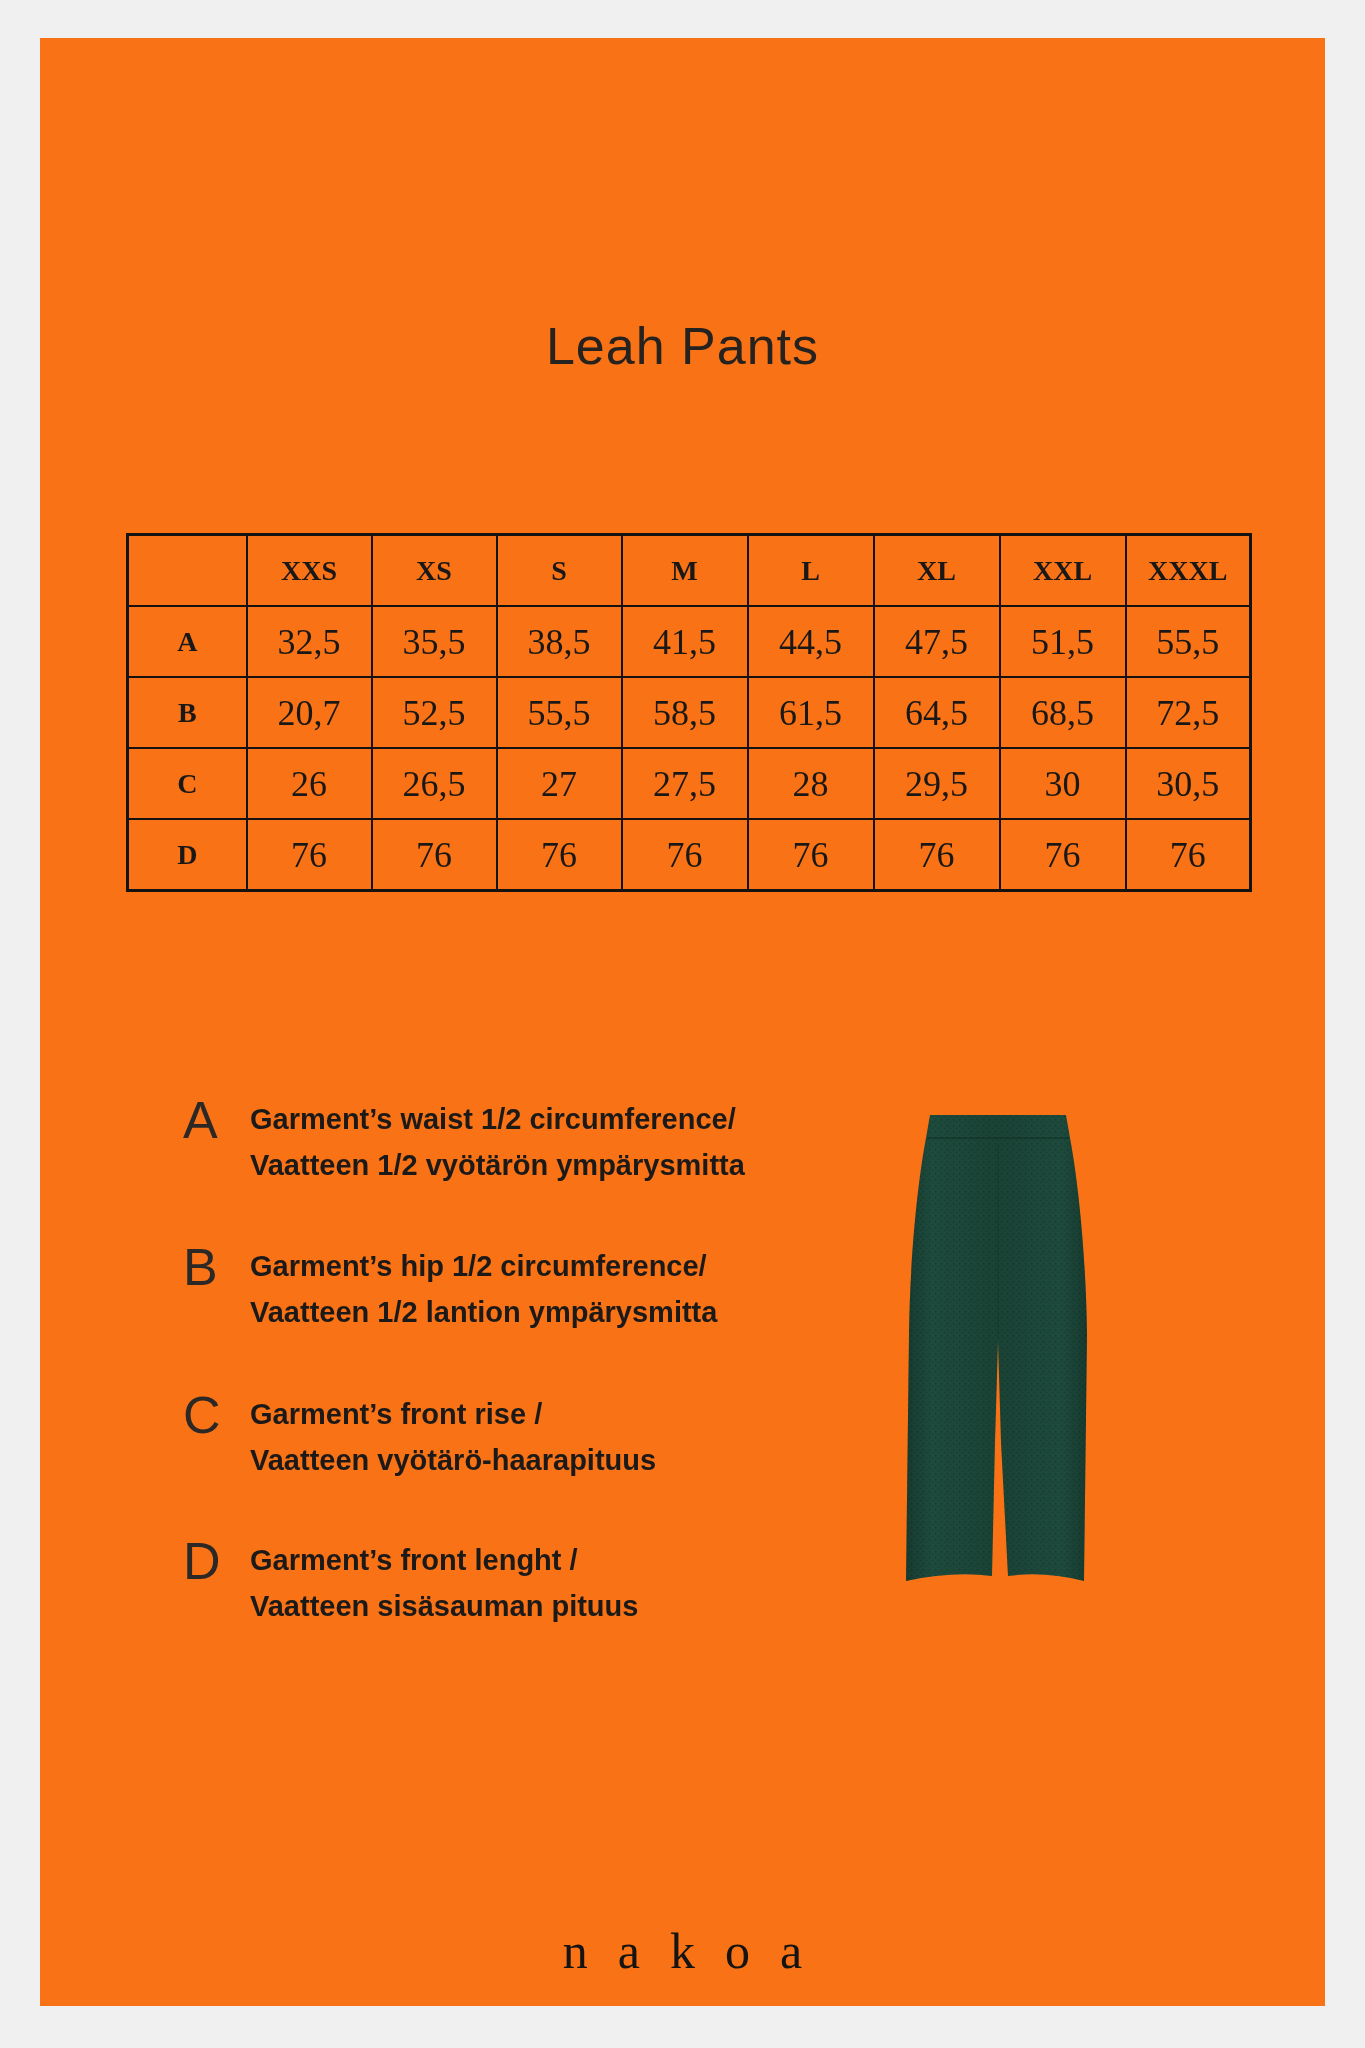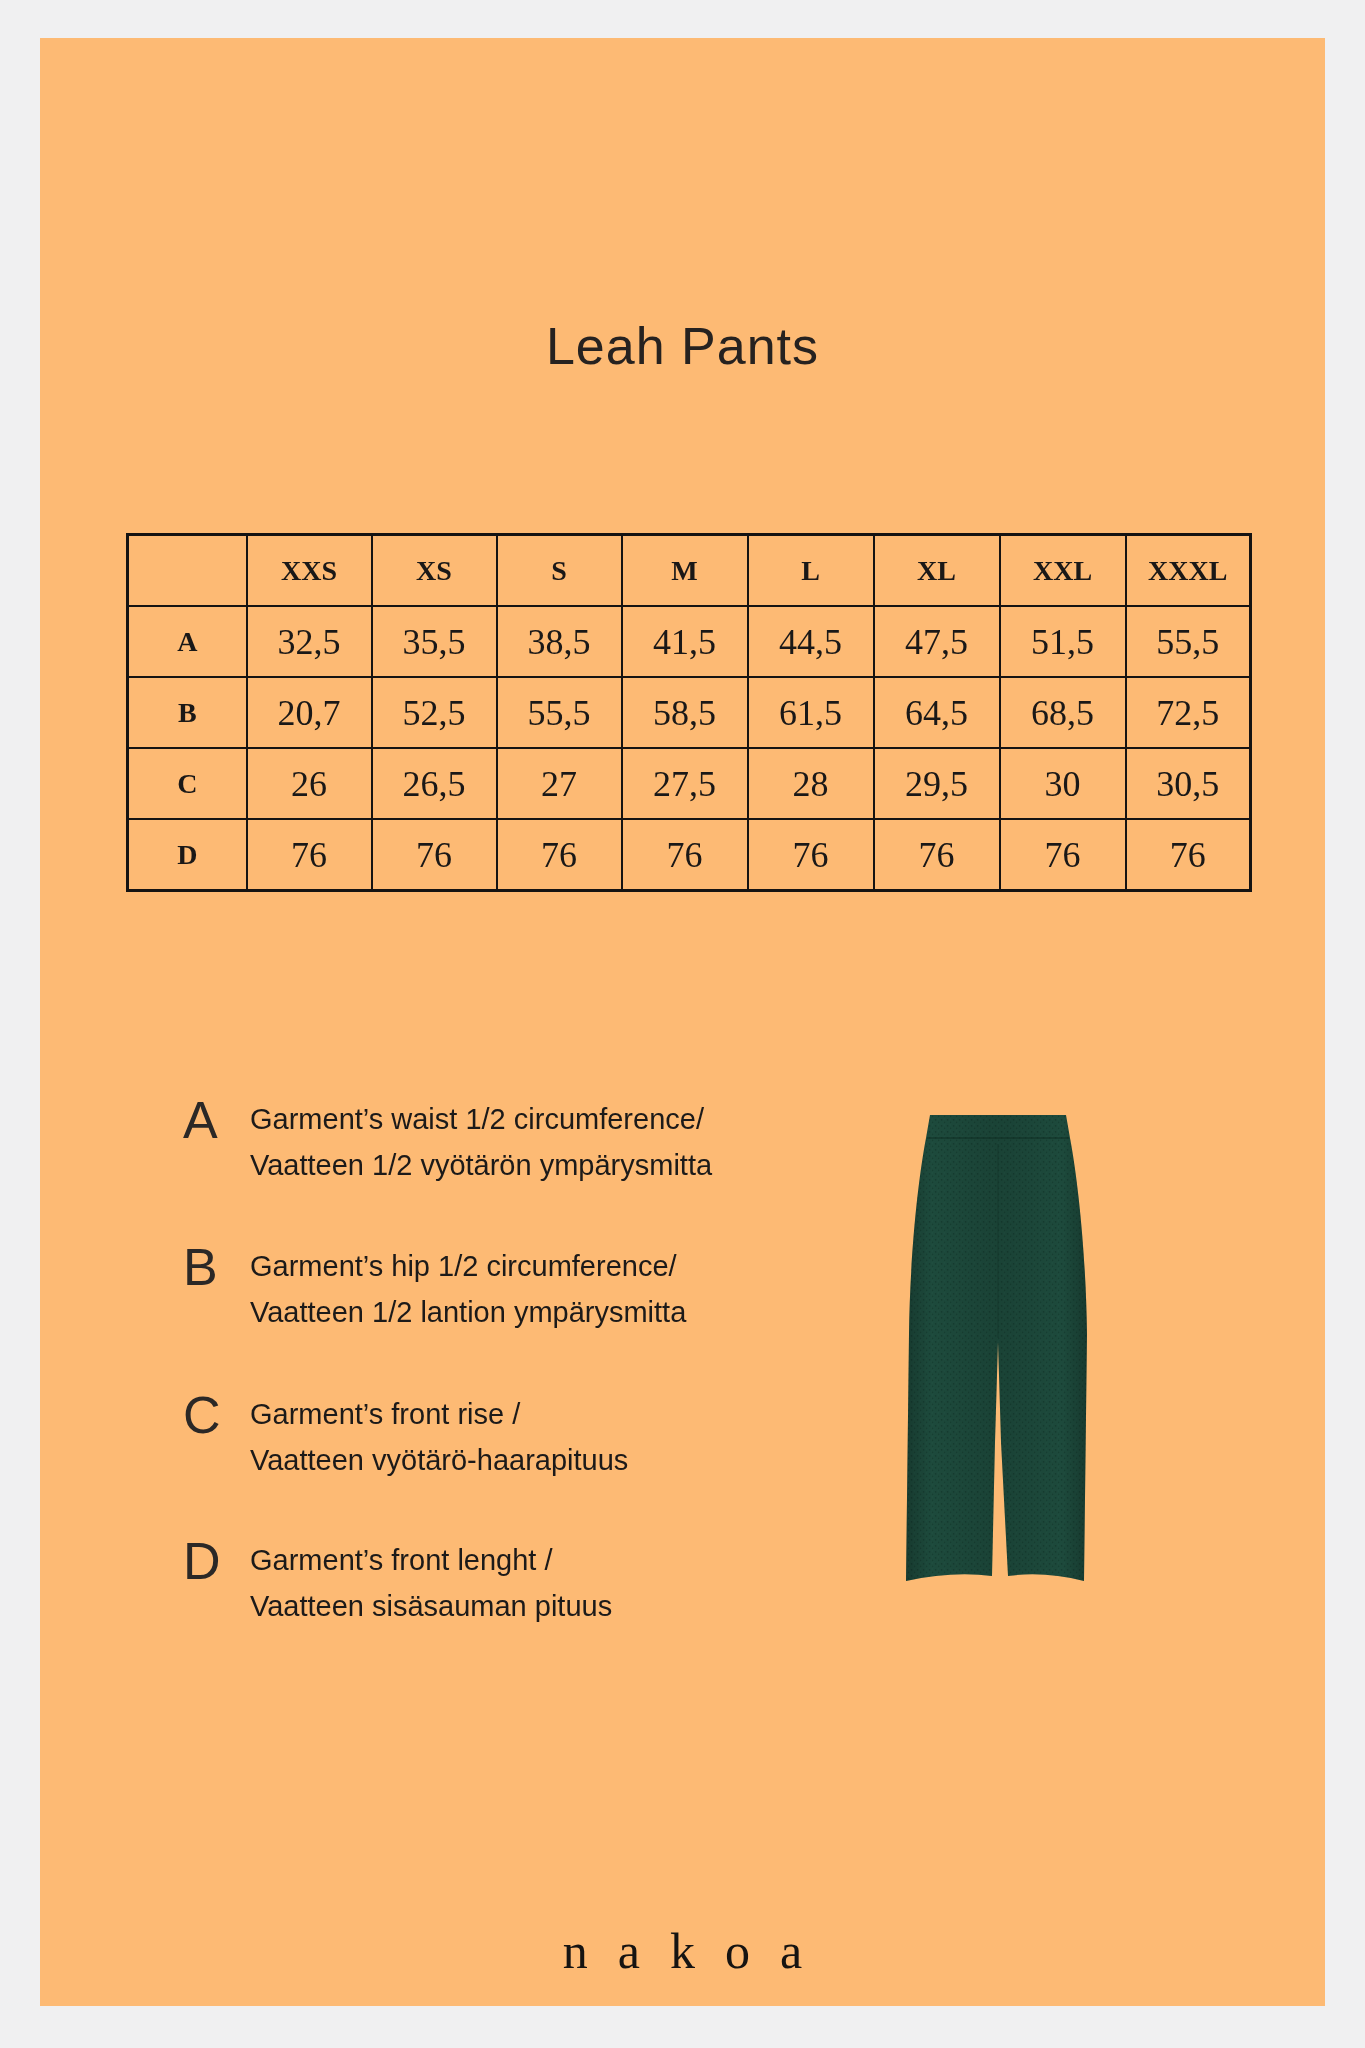--- a/index.html
+++ b/index.html
@@ -4,21 +4,21 @@
 <style>
   html,body{margin:0;padding:0;}
   body{
     width:1365px;height:2048px;position:relative;
     background:#f0f0f1;
     font-family:"Liberation Sans", sans-serif;
     color:#22201e;
   }
   .page{
     position:absolute;left:40px;top:38px;width:1285px;height:1968px;
-    background:#fdba74;
+    background:#f97316;
   }
   .title{
     position:absolute;left:0;top:278px;width:100%;
     text-align:center;
     font-family:"Liberation Sans", sans-serif;
     font-weight:300;
     font-size:52px;
     letter-spacing:1px;
     color:#262220;
   }
@@ -47,21 +47,21 @@
   .legend-letter{
     width:67px;
     font-family:"Liberation Sans", sans-serif;
     font-weight:300;
     font-size:52px;
     line-height:52px;
     color:#2b2826;
   }
   .legend-text{
     font-family:"Liberation Sans", sans-serif;
-    font-weight:400;
+    font-weight:700;
     font-size:29px;
     line-height:46px;
     color:#1c1a19;
     padding-top:2px;
   }
   .legend-a{top:1056px;}
   .legend-b{top:1203px;}
   .legend-c{top:1351px;}
   .legend-d{top:1497px;}
   .pants{

